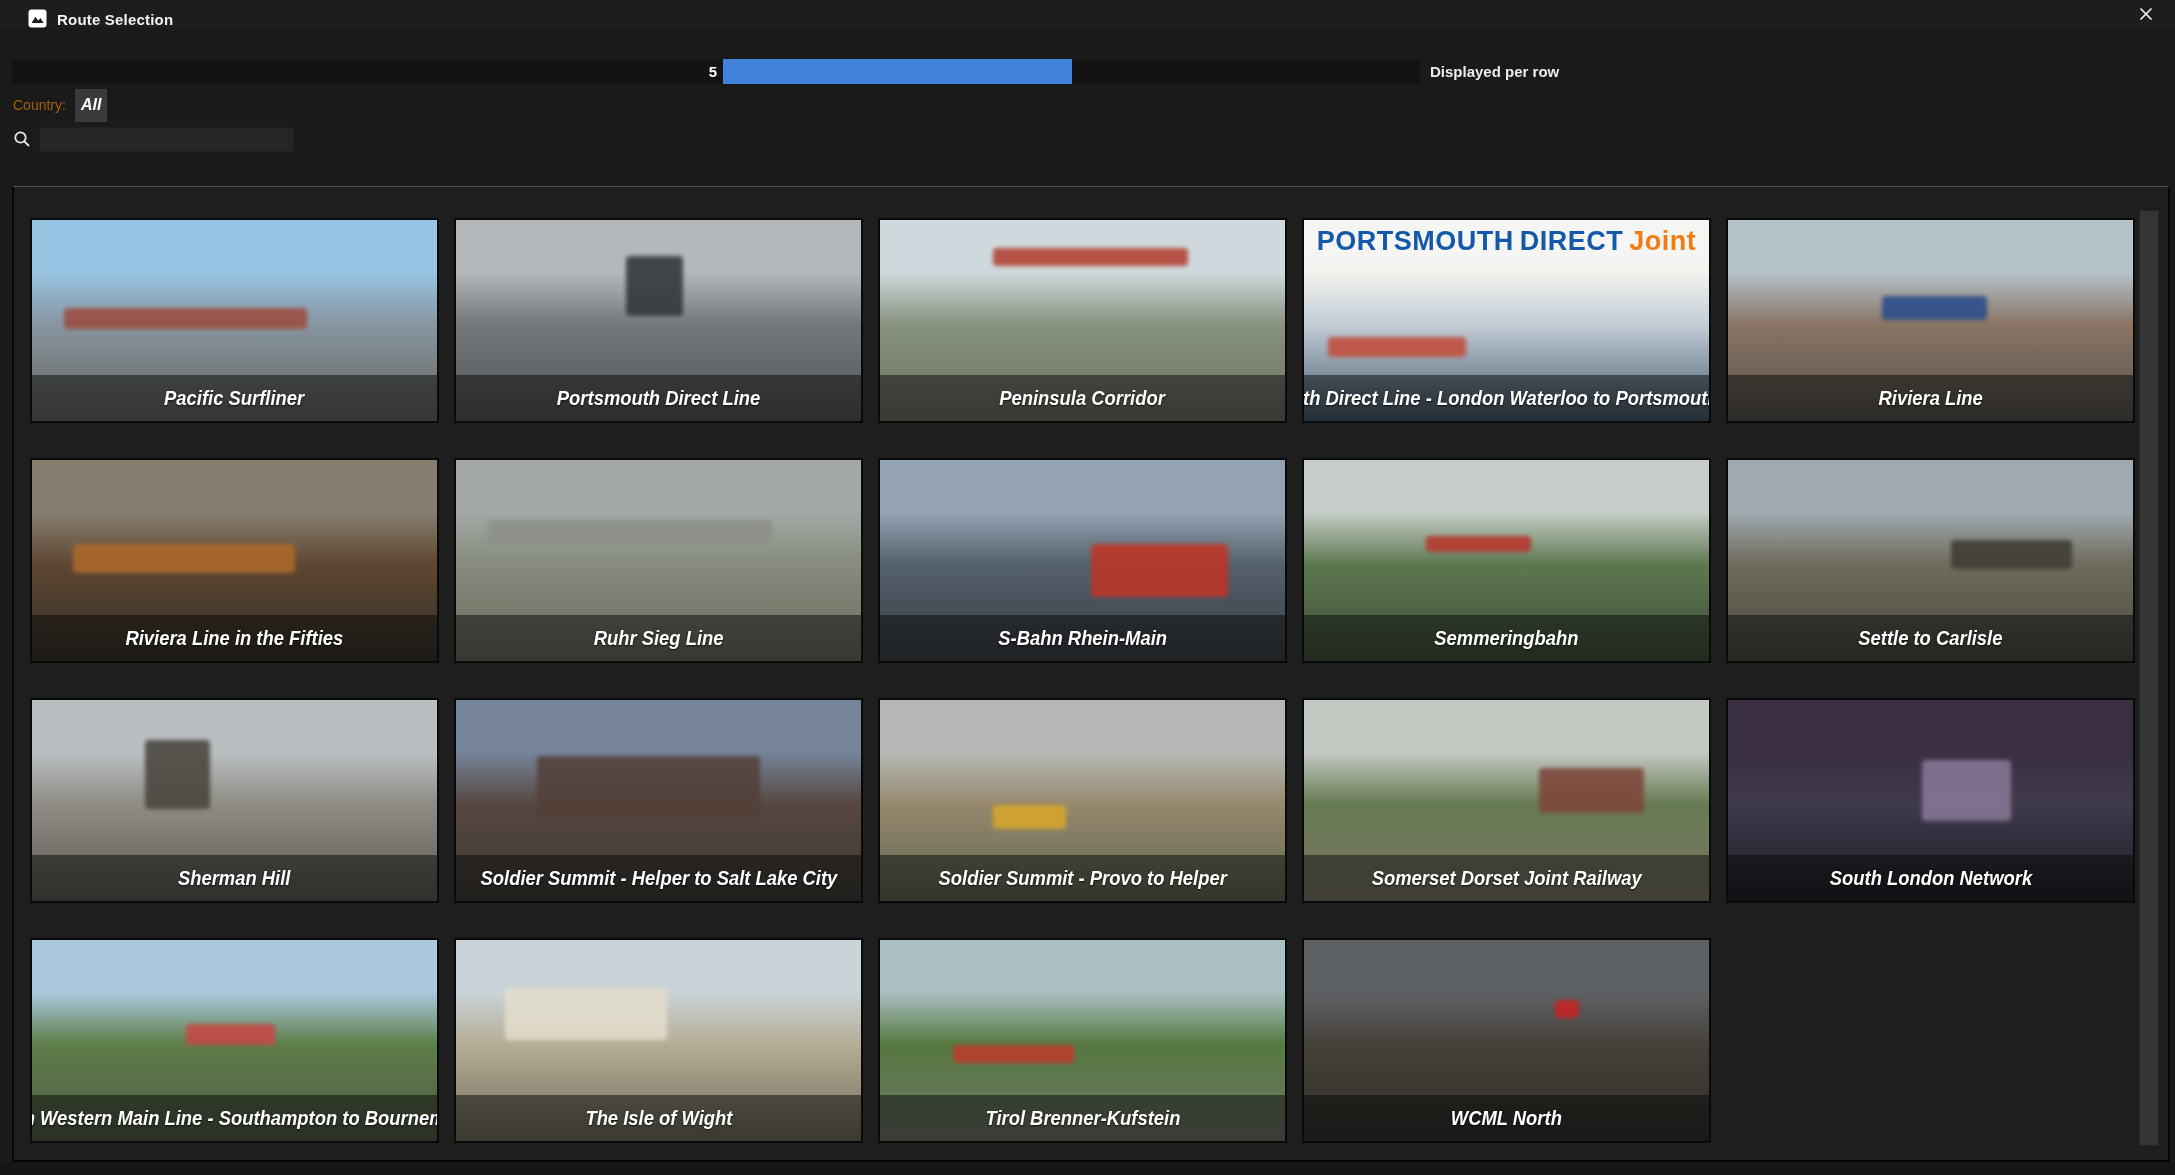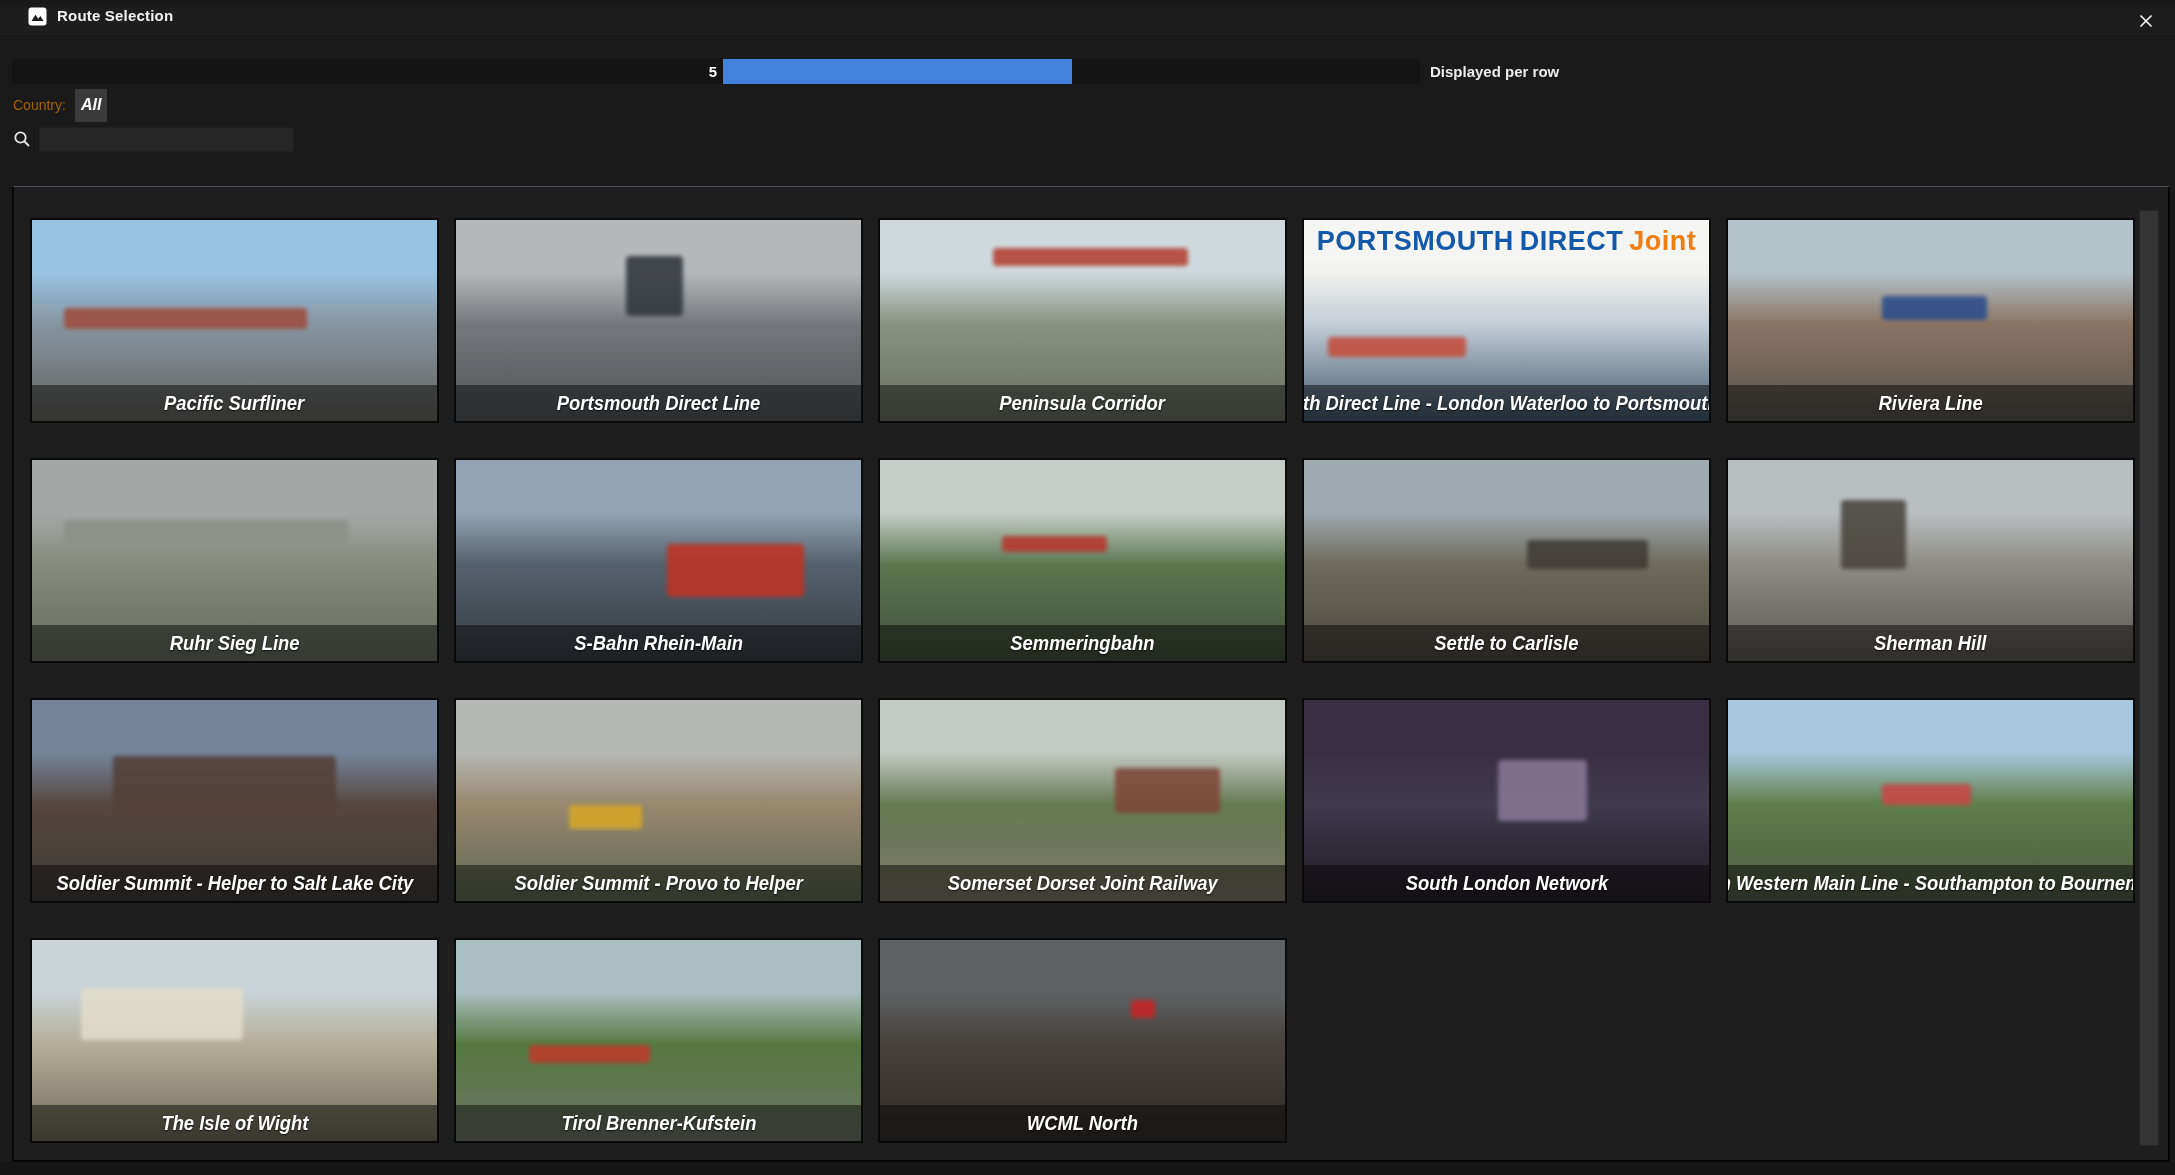--- a/index.html
+++ b/index.html
@@ -7,21 +7,21 @@
   body {
     background:#1a1a1a;
     font-family:"Liberation Sans", sans-serif;
     color:#f0f0f0;
     position:relative;
   }
 
   
   .titlebar{
     position:absolute; left:0; top:0; width:2175px; height:28px;
-    background:#1d1d1d; display:flex; align-items:flex-start;margin-top:7px;
+    background:#1d1d1d; display:flex; align-items:flex-end;
   }
   .titlebar .app-icon{ margin-left:28px; width:19px; height:19px; display:block; }
   .titlebar .title{ margin-left:10px; font-size:15px; font-weight:700; color:#f2f2f2; letter-spacing:.2px; }
   .close-btn{
     position:absolute; right:18px; top:3px; width:22px; height:22px;
     display:flex; align-items:center; justify-content:center; cursor:pointer;
   }
 
   
   .slider-track{
@@ -73,21 +73,21 @@
   .thumb{ position:absolute; inset:0; overflow:hidden; }
   .accent{
     position:absolute; border-radius:4px; filter:blur(2px); opacity:.85;
   }
   .banner{
     position:absolute; left:0; top:0; width:100%; height:42px; background:#f5f5f3;
     display:flex; align-items:center; justify-content:center; gap:6px;
     font-weight:800; font-size:27px; letter-spacing:.5px; white-space:nowrap;
   }
   .caption{
-    position:absolute; left:0; right:0; bottom:0; height:36px;
+    position:absolute; left:0; right:0; bottom:0; height:46px;
     background:rgba(8,8,8,.5);
     display:flex; align-items:center; justify-content:center; overflow:hidden;
   }
   .caption span{
     white-space:nowrap; color:#fff; font-weight:700; font-style:italic; font-size:20px;
     transform:scaleX(.92); text-shadow:0 1px 2px rgba(0,0,0,.75);
   }
 
   
   .vscroll{
@@ -178,20 +178,28 @@
       </div>
       <div class="tile">
         <div class="thumb" style="background: linear-gradient(rgb(180, 194, 202) 0%, rgb(180, 194, 202) 26%, rgb(138, 116, 100) 52%, rgb(85, 82, 74) 100%);">
           <div class="accent" style="background: rgb(39, 74, 138); top: 38%; left: 38%; width: 26%; height: 12%;"></div>
           <div class="caption">
             <span>Riviera Line</span>
           </div>
         </div>
       </div>
       <div class="tile">
+        <div class="thumb" style="background: linear-gradient(rgb(134, 125, 110) 0%, rgb(134, 125, 110) 26%, rgb(94, 70, 50) 52%, rgb(51, 46, 38) 100%);">
+          <div class="accent" style="background: rgb(176, 106, 40); top: 42%; left: 10%; width: 55%; height: 14%;"></div>
+          <div class="caption">
+            <span>Riviera Line in the Fifties</span>
+          </div>
+        </div>
+      </div>
+      <div class="tile">
         <div class="thumb" style="background: linear-gradient(rgb(163, 168, 166) 0%, rgb(163, 168, 166) 26%, rgb(134, 139, 125) 52%, rgb(102, 108, 92) 100%);">
           <div class="accent" style="background: rgb(140, 144, 136); top: 30%; left: 8%; width: 70%; height: 12%;"></div>
           <div class="caption">
             <span>Ruhr Sieg Line</span>
           </div>
         </div>
       </div>
       <div class="tile">
         <div class="thumb" style="background: linear-gradient(rgb(147, 163, 179) 0%, rgb(147, 163, 179) 26%, rgb(85, 97, 108) 52%, rgb(54, 59, 66) 100%);">
           <div class="accent" style="background: rgb(194, 50, 34); top: 42%; left: 52%; width: 34%; height: 26%;"></div>

